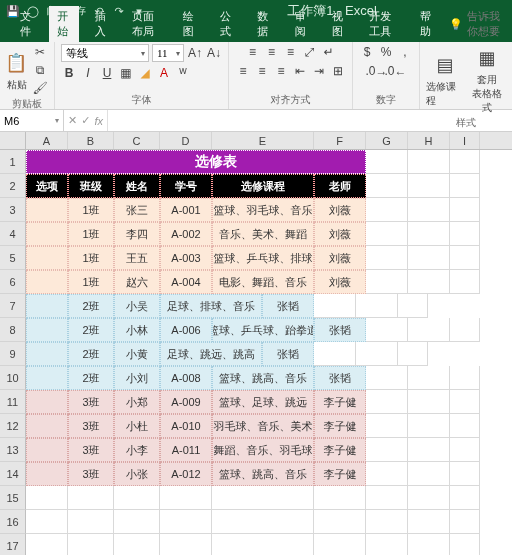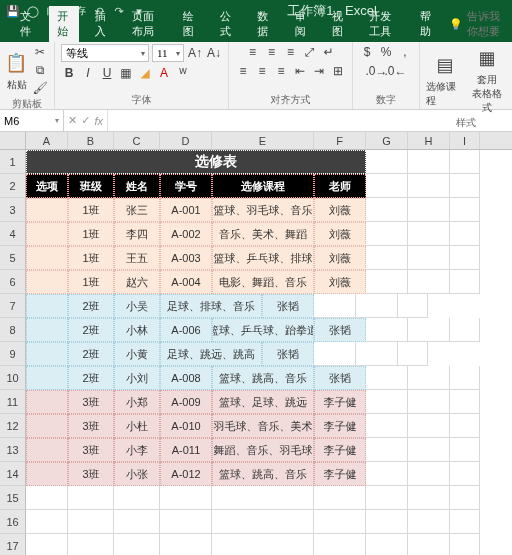--- a/index.html
+++ b/index.html
@@ -45,21 +45,21 @@
 .colh { border-right:1px solid #d4d4d4; text-align:center; font-size:11px; color:#444; line-height:18px; }
 .rows { }
 .row { display:flex; height:24px; }
 .rowh { width:26px; background:#e6e6e6; border-right:1px solid #bfbfbf; border-bottom:1px solid #d4d4d4; text-align:center; font-size:11px; color:#444; line-height:24px; }
 .cell { border-right:1px solid #d9d9d9; border-bottom:1px solid #d9d9d9; font-size:11px; display:flex; align-items:center; justify-content:center; overflow:hidden; white-space:nowrap; }
 
 
 .cA{width:42px}.cB{width:46px}.cC{width:46px}.cD{width:52px}.cE{width:102px}.cF{width:52px}.cG{width:42px}.cH{width:42px}.cI{width:30px}
 
 
-.title-row .cell.data { background:#404040; color:#fff; font-weight:bold; border:1px dotted #fff;padding-left:40px; }
+.title-row .cell.data { background:#a21caf; color:#fff; font-weight:bold; border:1px dotted #fff;padding-left:40px; }
 .header-row .cell.data { background:#000; color:#fff; font-weight:bold; border:1px dotted #ff9999; }
 .g1 .cell.data { background:#fde9d9; border:1px dotted #e6b8af; }
 .g2 .cell.data { background:#dbeef4; border:1px dotted #a8cfe0;text-align:center; }
 .g3 .cell.data { background:#f2dcdb; border:1px dotted #d9a7a5; }
 .cell.data { color:#333; }
 .title-cell { font-size:14px; }
 </style>
 </head>
 <body>
 

